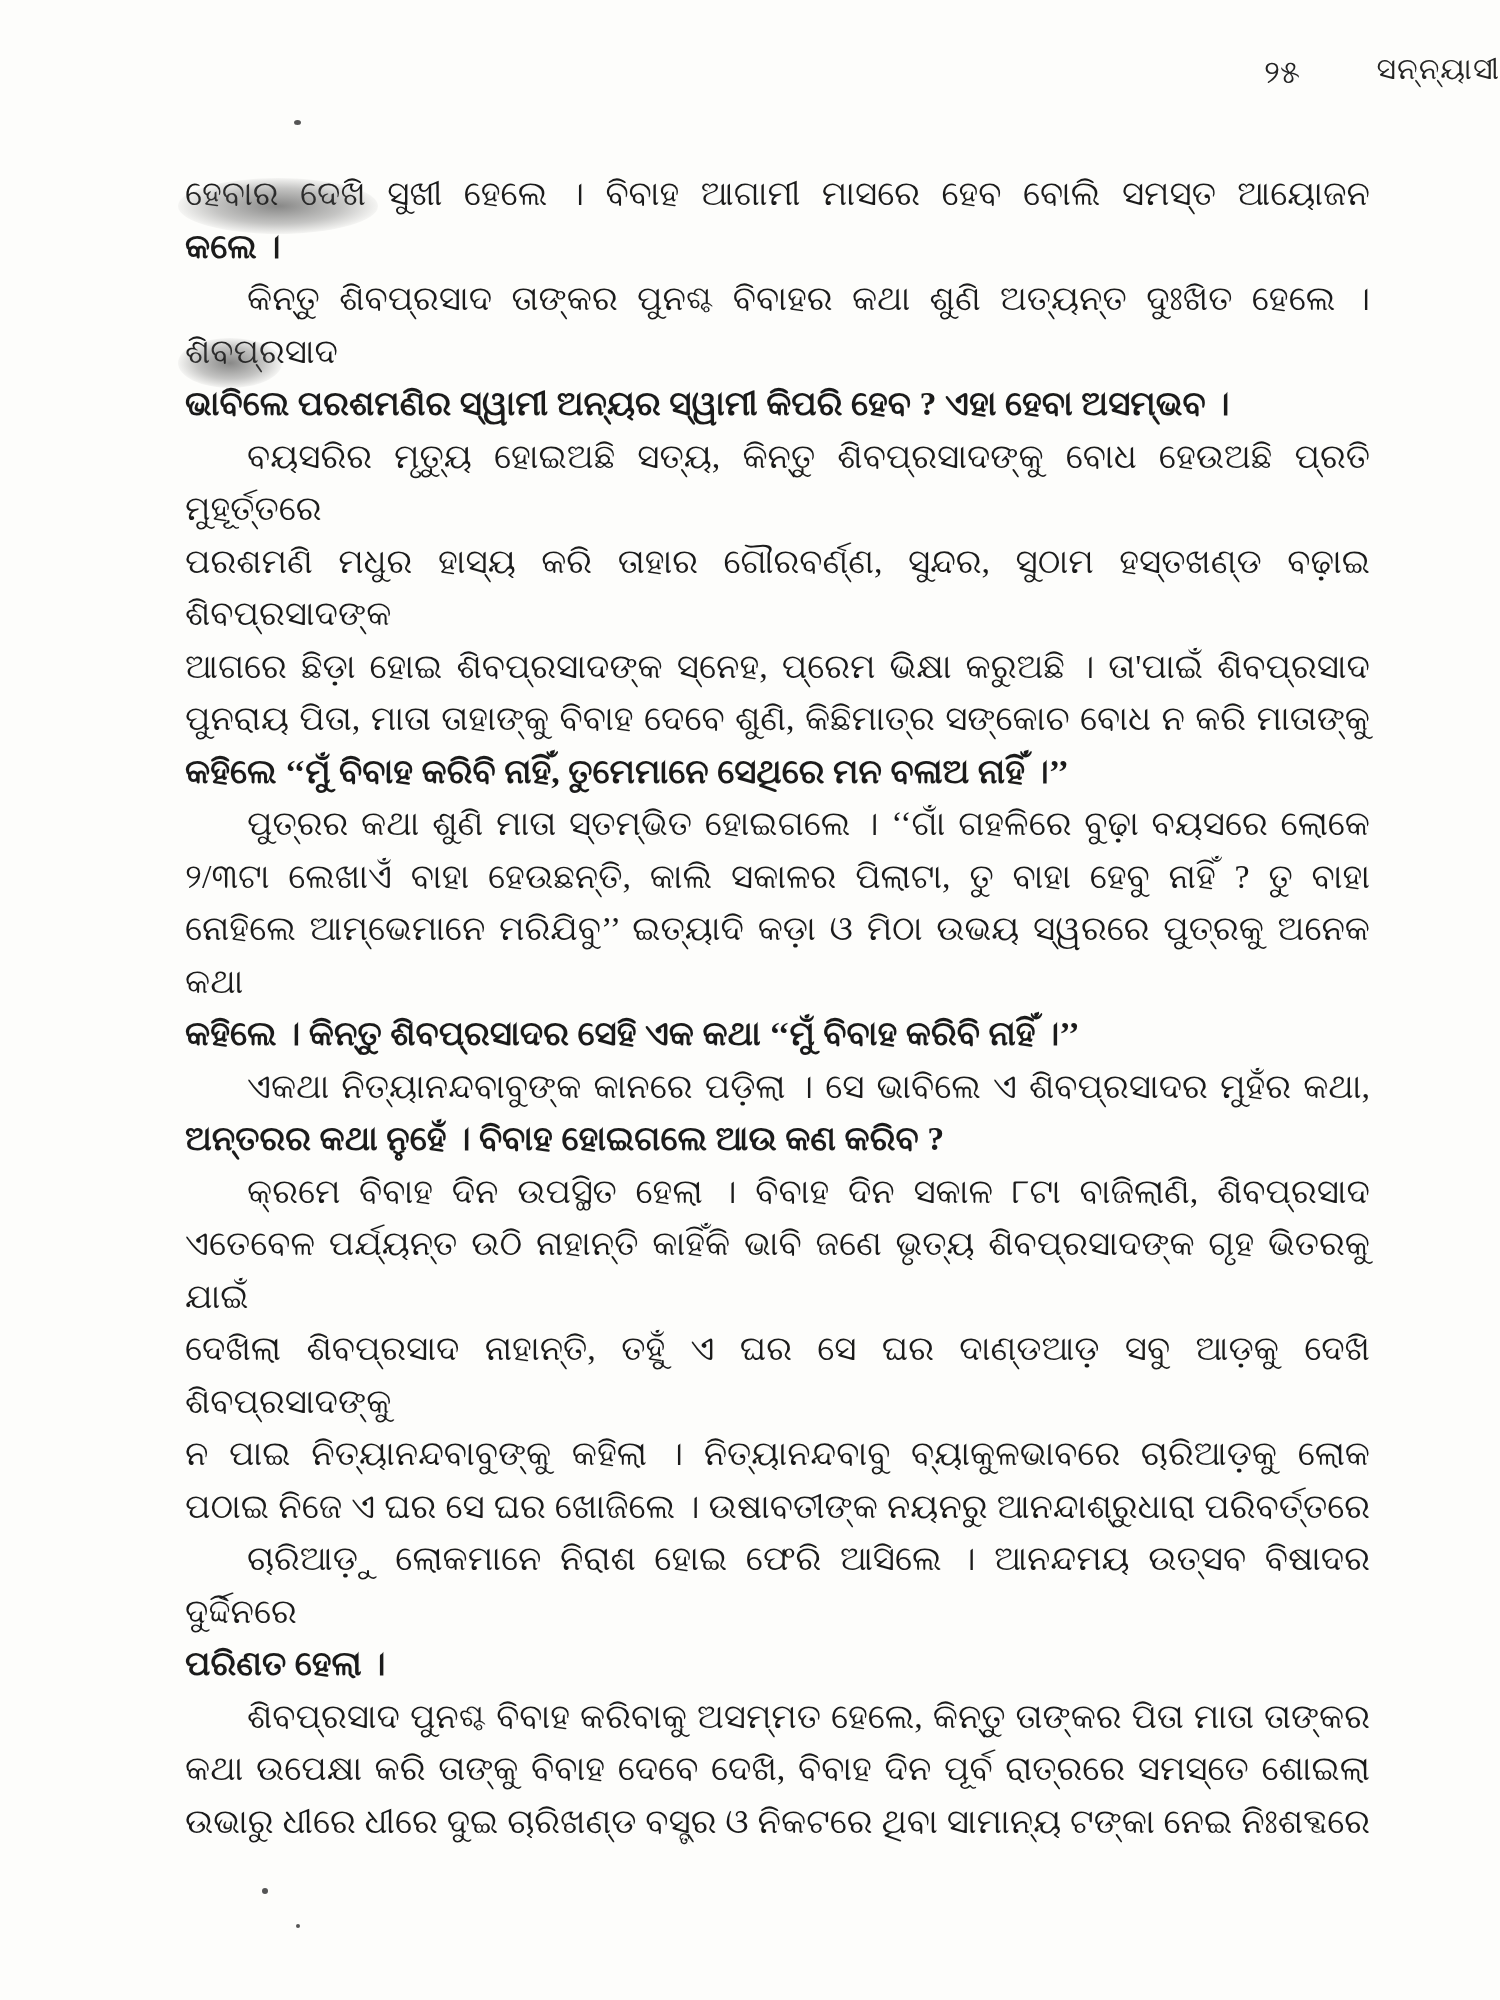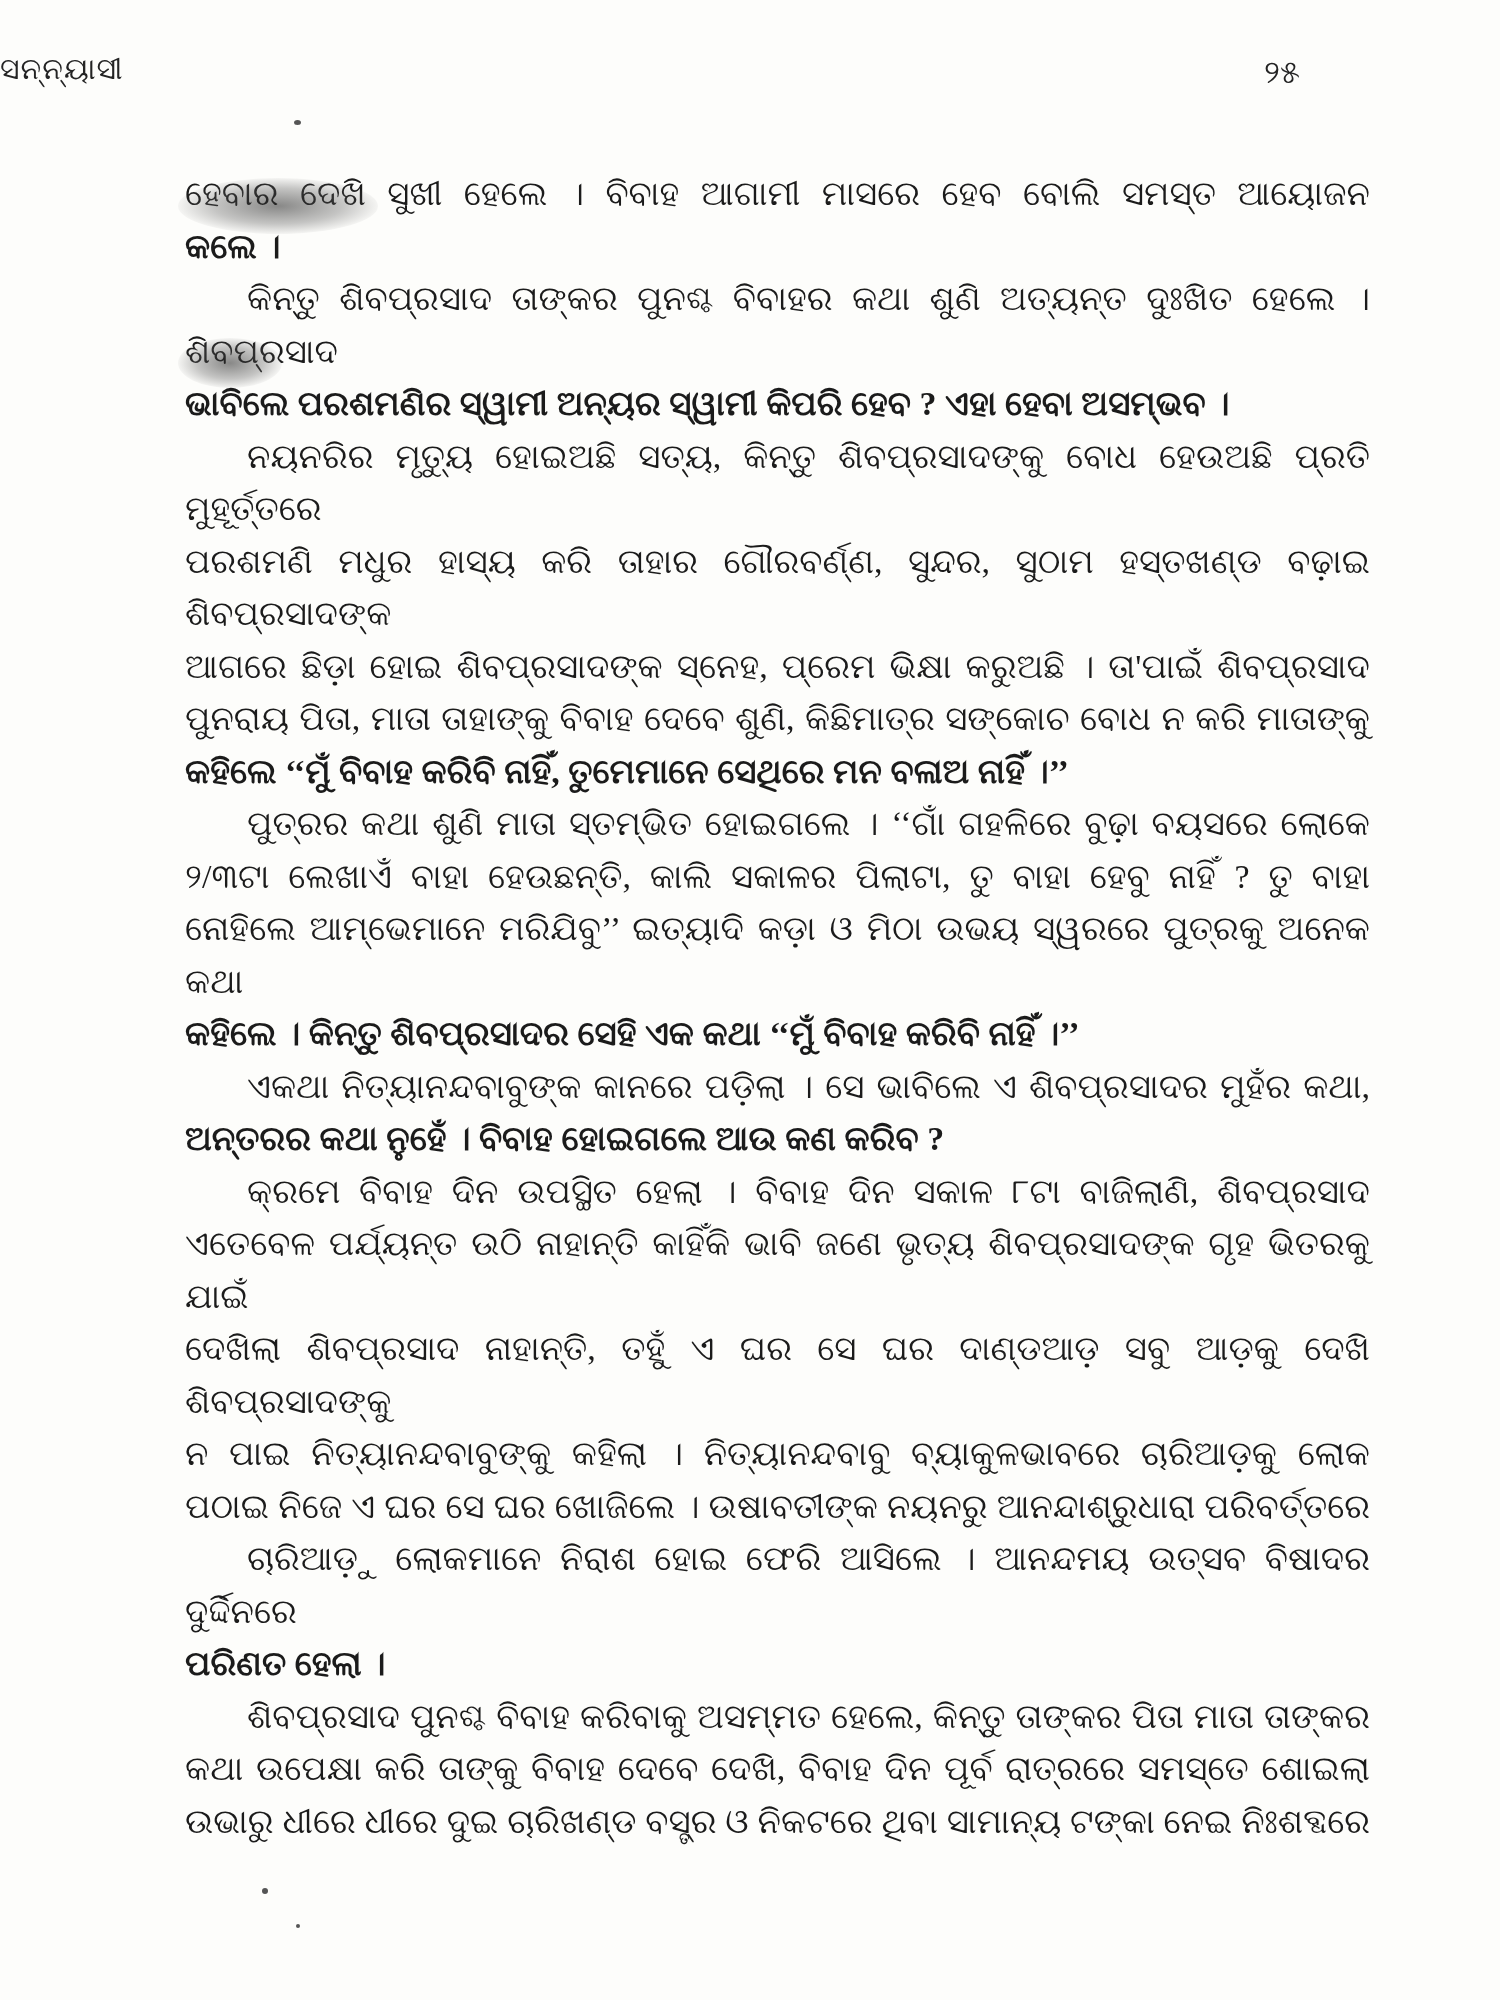--- a/index.html
+++ b/index.html
@@ -21,21 +21,21 @@
     position: absolute;
     top: 52px;
     left: 0;
     width: 100%;
     height: 48px;
   }
   .book-title {
     position: absolute;
     left: 0;
     width: 100%;
-    text-align: left;
+    text-align: right;
     font-size: 30px;
     letter-spacing: 1px;
     color: #242424;
   }
   .page-number {
     position: absolute;
     top: 2px;
     right: 200px;
     font-size: 32px;
     color: #242424;
@@ -97,21 +97,21 @@
   <div class="text-block" id="text-block">
       <div class="paragraph">
         <div class="line">ହେବାର ଦେଖି ସୁଖୀ ହେଲେ । ବିବାହ ଆଗାମୀ ମାସରେ ହେବ ବୋଲି ସମସ୍ତ ଆୟୋଜନ</div>
         <div class="line last">କଲେ ।</div>
       </div>
       <div class="paragraph">
         <div class="line indent">କିନ୍ତୁ ଶିବପ୍ରସାଦ ତାଙ୍କର ପୁନଶ୍ଚ ବିବାହର କଥା ଶୁଣି ଅତ୍ୟନ୍ତ ଦୁଃଖିତ ହେଲେ ।  ଶିବପ୍ରସାଦ</div>
         <div class="line last">ଭାବିଲେ ପରଶମଣିର ସ୍ୱାମୀ ଅନ୍ୟର ସ୍ୱାମୀ କିପରି ହେବ ?  ଏହା ହେବା ଅସମ୍ଭବ ।</div>
       </div>
       <div class="paragraph">
-        <div class="line indent">ନୟନରିର ମୃତ୍ୟୁ ହୋଇଅଛି ସତ୍ୟ, କିନ୍ତୁ ଶିବପ୍ରସାଦଙ୍କୁ ବୋଧ ହେଉଅଛି ପ୍ରତି ମୁହୂର୍ତ୍ତରେ</div>
+        <div class="line indent">ବୟସରିର ମୃତ୍ୟୁ ହୋଇଅଛି ସତ୍ୟ, କିନ୍ତୁ ଶିବପ୍ରସାଦଙ୍କୁ ବୋଧ ହେଉଅଛି ପ୍ରତି ମୁହୂର୍ତ୍ତରେ</div>
         <div class="line">ପରଶମଣି  ମଧୁର ହାସ୍ୟ କରି ତାହାର ଗୌରବର୍ଣ୍ଣ, ସୁନ୍ଦର, ସୁଠାମ ହସ୍ତଖଣ୍ଡ ବଢ଼ାଇ ଶିବପ୍ରସାଦଙ୍କ</div>
         <div class="line">ଆଗରେ ଛିଡ଼ା ହୋଇ ଶିବପ୍ରସାଦଙ୍କ ସ୍ନେହ, ପ୍ରେମ ଭିକ୍ଷା କରୁଅଛି ।  ତା'ପାଇଁ  ଶିବପ୍ରସାଦ</div>
         <div class="line">ପୁନରାୟ ପିତା, ମାତା ତାହାଙ୍କୁ ବିବାହ ଦେବେ ଶୁଣି, କିଛିମାତ୍ର ସଙ୍କୋଚ ବୋଧ ନ କରି ମାତାଙ୍କୁ</div>
         <div class="line last">କହିଲେ ‘‘ମୁଁ ବିବାହ କରିବି ନାହିଁ, ତୁମେମାନେ ସେଥିରେ ମନ ବଳାଅ ନାହିଁ ।’’</div>
       </div>
       <div class="paragraph">
         <div class="line indent">ପୁତ୍ରର କଥା ଶୁଣି ମାତା ସ୍ତମ୍ଭିତ ହୋଇଗଲେ ।  ‘‘ଗାଁ ଗହଳିରେ ବୁଢ଼ା ବୟସରେ ଲୋକେ</div>
         <div class="line">୨/୩ଟା ଲେଖାଏଁ ବାହା ହେଉଛନ୍ତି, କାଲି ସକାଳର ପିଲାଟା, ତୁ ବାହା ହେବୁ ନାହିଁ ?  ତୁ ବାହା</div>
         <div class="line">ନୋହିଲେ ଆମ୍ଭେମାନେ ମରିଯିବୁ’’ ଇତ୍ୟାଦି କଡ଼ା ଓ ମିଠା ଉଭୟ ସ୍ୱରରେ ପୁତ୍ରକୁ ଅନେକ କଥା</div>
         <div class="line last">କହିଲେ । କିନ୍ତୁ ଶିବପ୍ରସାଦର ସେହି ଏକ କଥା ‘‘ମୁଁ ବିବାହ କରିବି ନାହିଁ ।’’</div>

